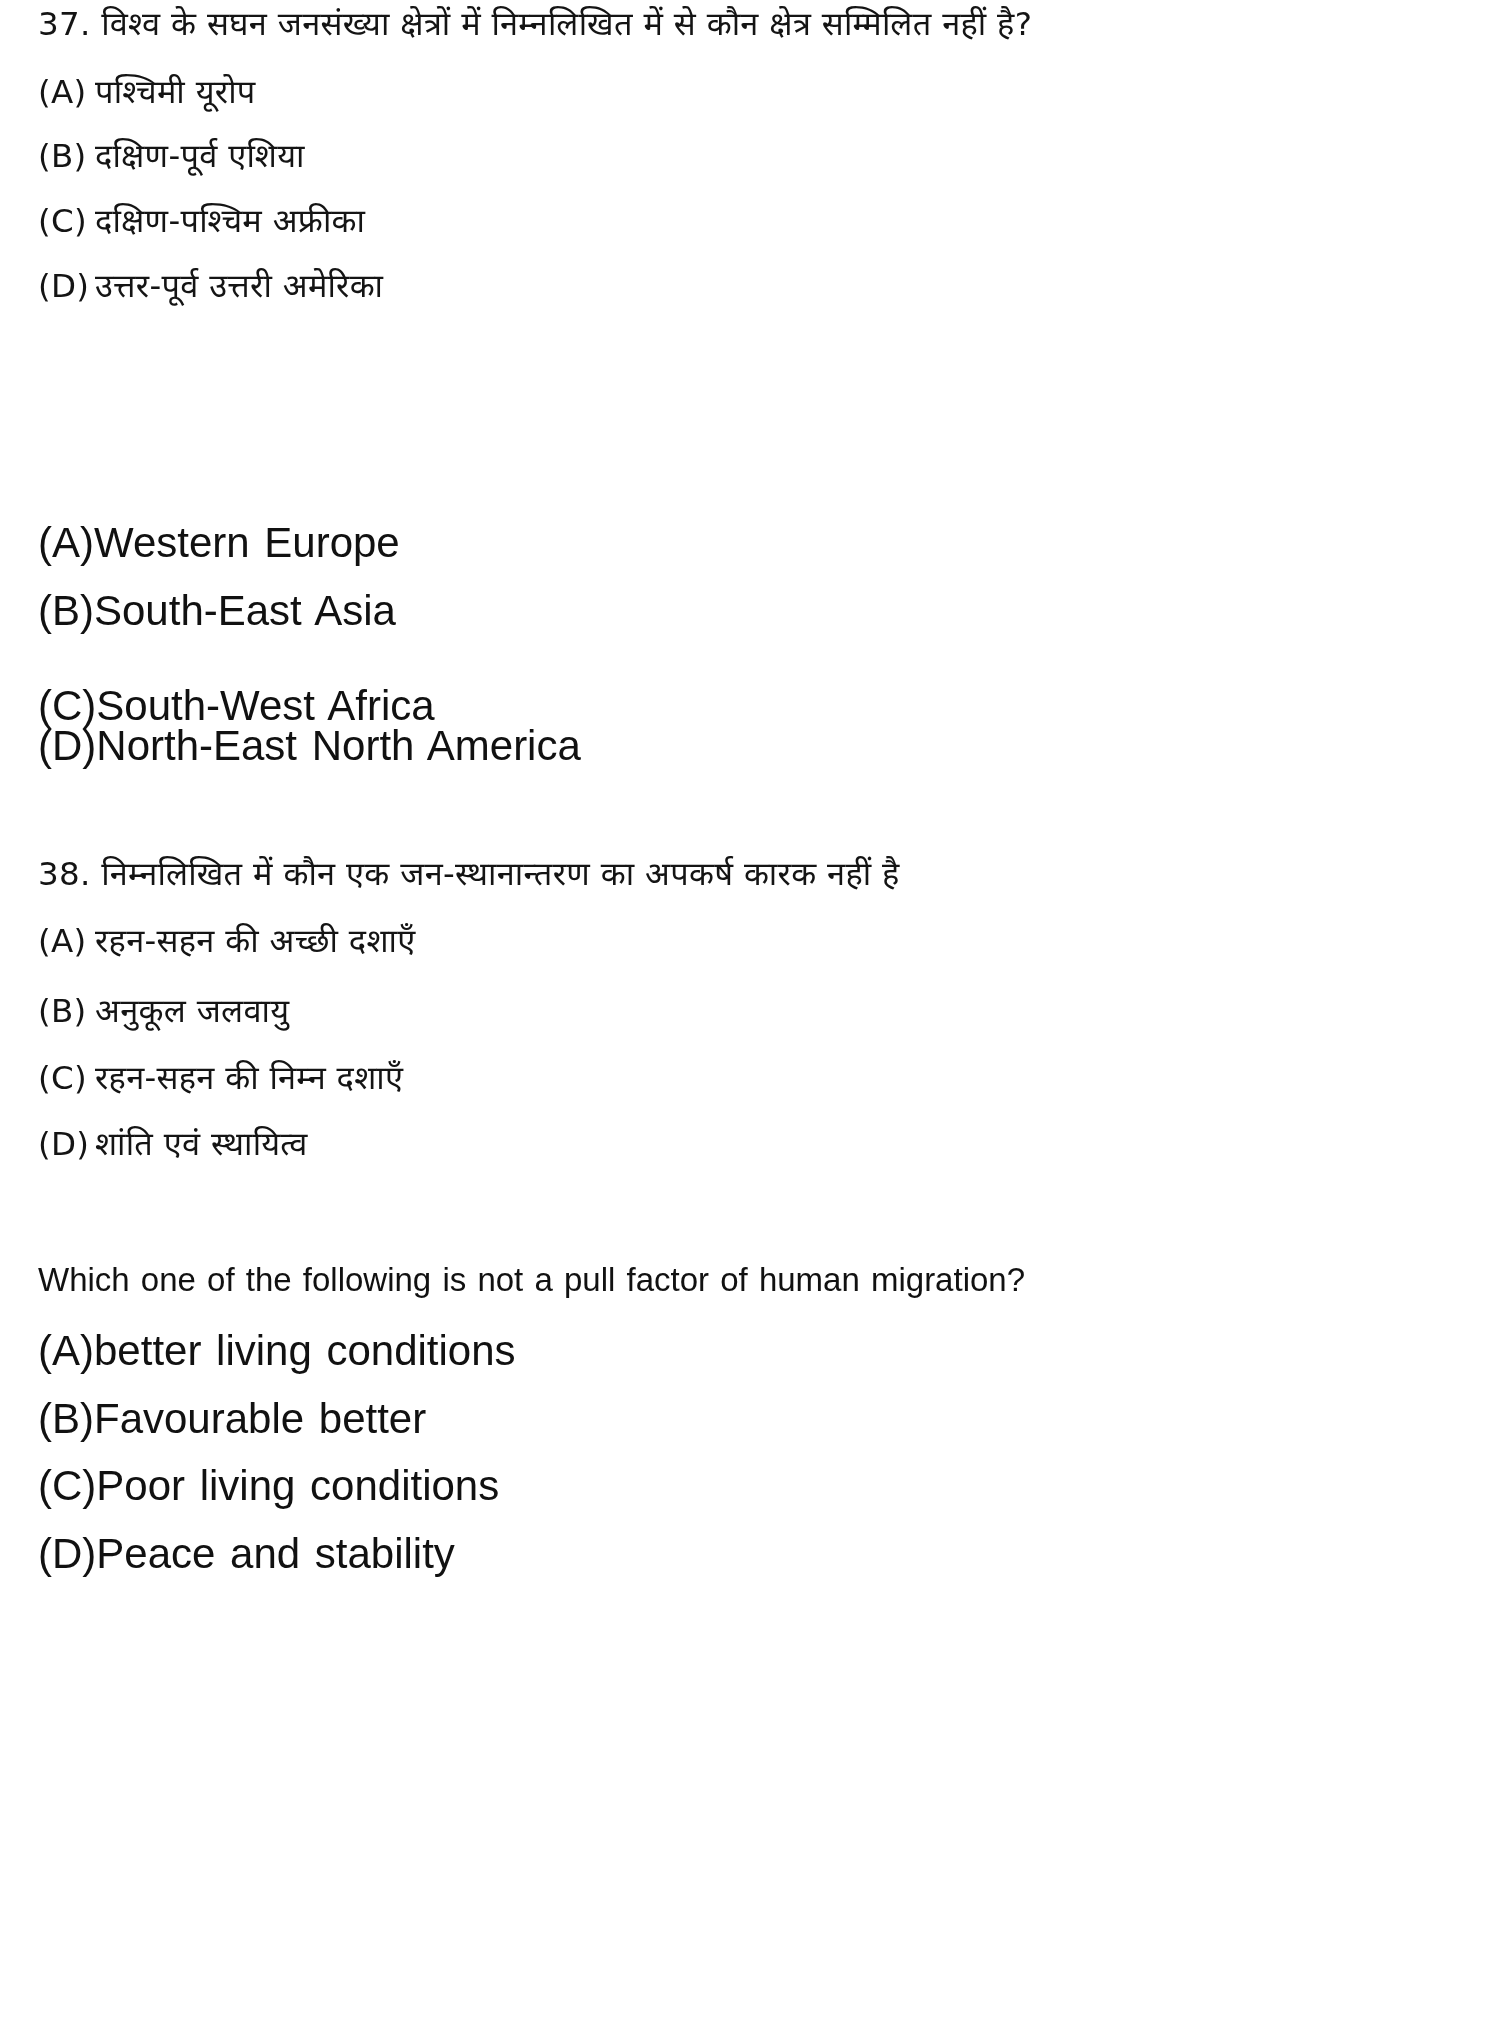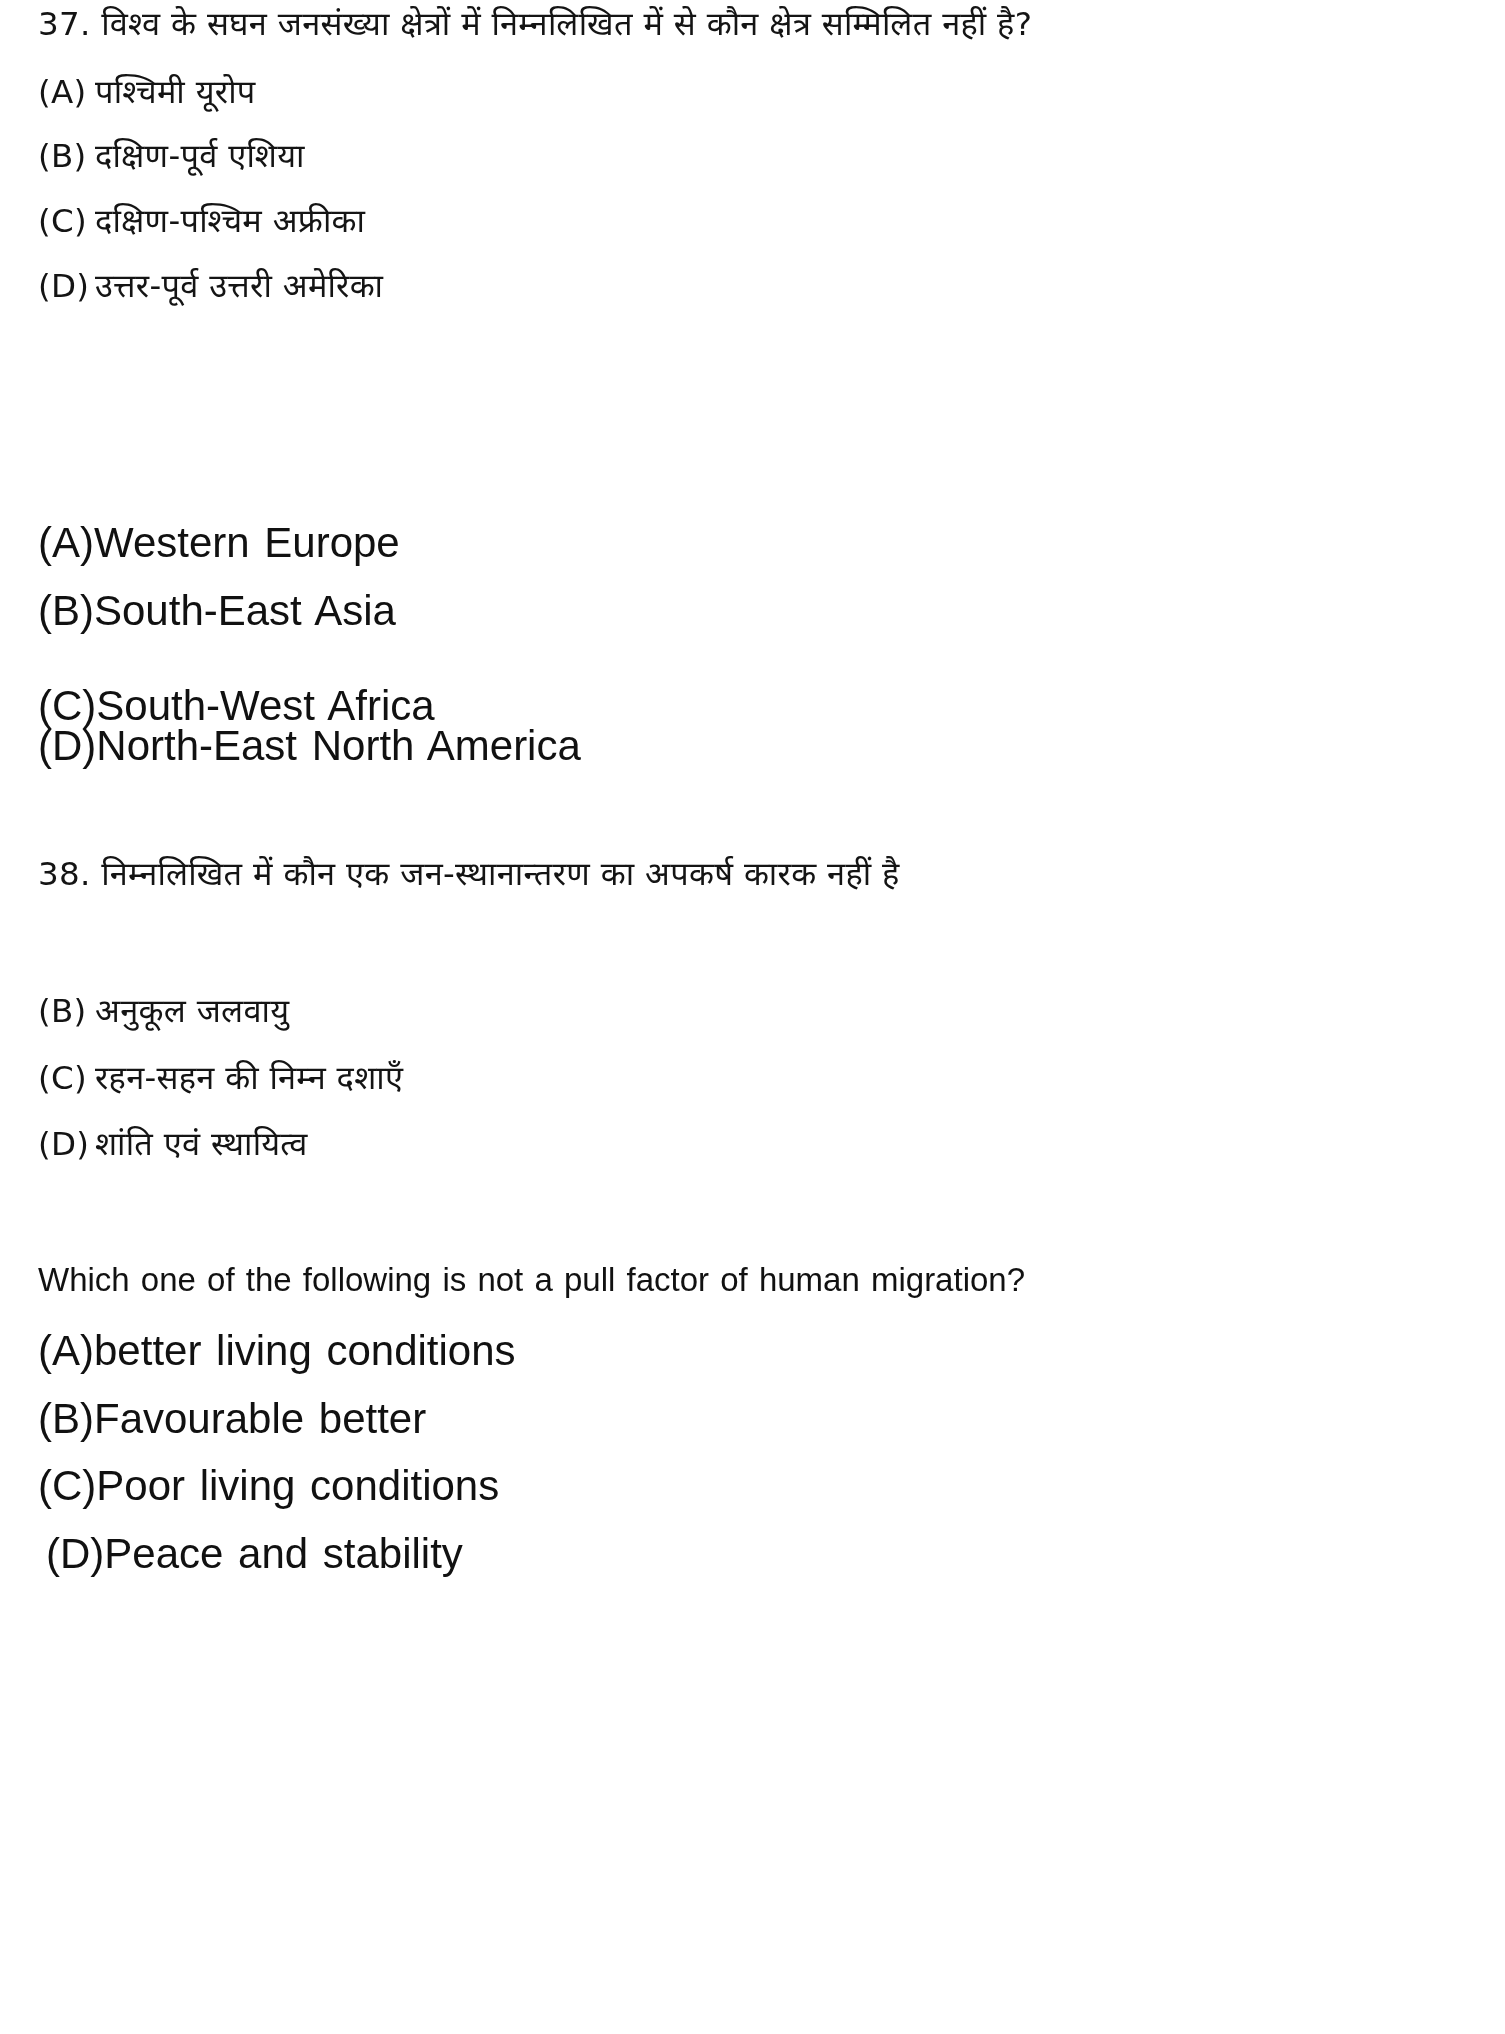--- a/index.html
+++ b/index.html
@@ -111,20 +111,23 @@
   <div class="row en en-opt" style="top:657px;margin-top:28px;">
     <span class="lbl">(C)</span><span>South-West Africa</span>
   </div>
 
   <div class="row en en-opt" style="top:725px;">
     <span class="lbl">(D)</span><span>North-East North America</span>
   </div>
 
   <div class="row hi hi-q" style="top:858px; left:38px; width:1430px;">38. निम्नलिखित में कौन एक जन-स्थानान्तरण का अपकर्ष कारक नहीं है</div>
 
+  <div class="row hi hi-opt" style="top:925px;">
+    <span class="lbl-hi">(A)</span><span>रहन-सहन की अच्छी दशाएँ</span>
+  </div>
 
   <div class="row hi hi-opt" style="top:995px;">
     <span class="lbl-hi">(B)</span><span>अनुकूल जलवायु</span>
   </div>
 
   <div class="row hi hi-opt" style="top:1062px;">
     <span class="lbl-hi">(C)</span><span>रहन-सहन की निम्न दशाएँ</span>
   </div>
 
   <div class="row hi hi-opt" style="top:1128px;">
@@ -140,17 +143,17 @@
   </div>
 
   <div class="row en en-opt" style="top:1398px;">
     <span class="lbl">(B)</span><span>Favourable better</span>
   </div>
 
   <div class="row en en-opt" style="top:1465px;">
     <span class="lbl">(C)</span><span>Poor living conditions</span>
   </div>
 
-  <div class="row en en-opt" style="top:1533px;margin-left:8px;">
+  <div class="row en en-opt" style="top:1533px;">
     <span class="lbl">(D)</span><span>Peace and stability</span>
   </div>
 
 </div>
 
 </body></html>

